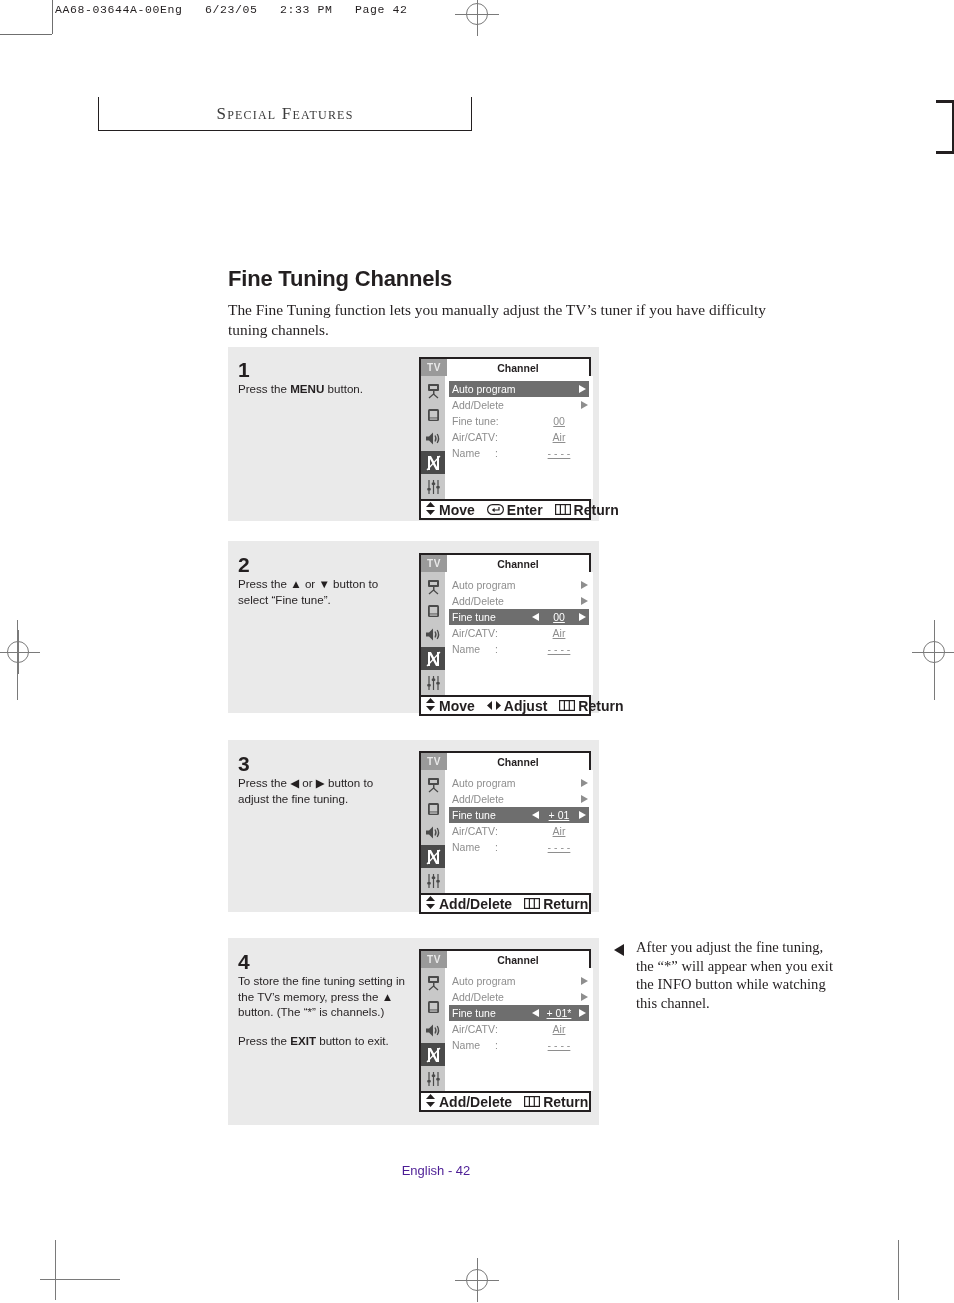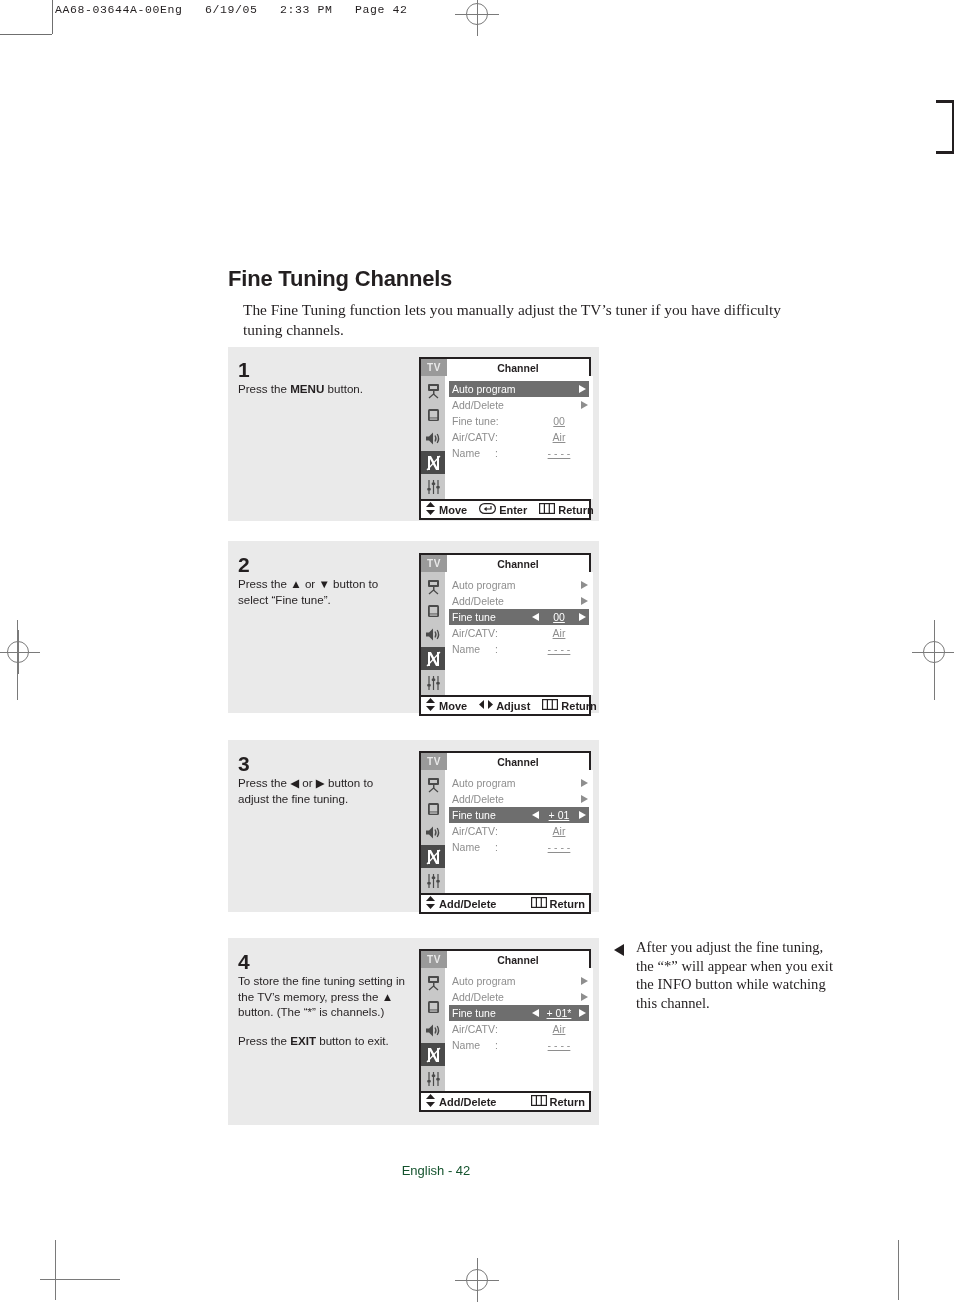--- a/index.html
+++ b/index.html
@@ -26,21 +26,21 @@
   .chapbar{background:#231f20;height:50px;display:flex;align-items:center;justify-content:center;}
   .chapbar span{font-family:"Liberation Sans",sans-serif;font-weight:bold;font-size:25px;
                 color:#ffffff;letter-spacing:4.5px;}
   .chapsub{border:1px solid #231f20;border-top:none;height:33px;display:flex;align-items:center;justify-content:center;background:#fff;}
   .chapsub span{font-family:"Liberation Serif",serif;font-size:17px;color:#3a3a3a;letter-spacing:1.2px;
                 font-variant:small-caps;}
 
   
   .h1{position:absolute;left:228px;top:266px;font-family:"Liberation Sans",sans-serif;
       font-weight:bold;font-size:22px;color:#231f20;letter-spacing:-0.2px;}
-  .intro{position:absolute;left:228px;top:300px;width:578px;font-size:15.4px;line-height:20px;color:#231f20;margin-left:15px;}
+  .intro{position:absolute;left:228px;top:300px;width:578px;font-size:15.4px;line-height:20px;color:#231f20;}
 
   
   .step{position:absolute;left:228px;width:371px;background:#eaeaea;}
   .stepnum{position:absolute;left:238px;font-family:"Liberation Sans",sans-serif;
            font-weight:bold;font-size:21px;color:#231f20;}
   .steptxt{position:absolute;left:238px;width:176px;font-family:"Liberation Sans",sans-serif;
            font-size:11.6px;line-height:15.6px;color:#231f20;}
   .steptxt b{font-weight:bold;}
   .steptxt p{margin:0 8px 13px 0;}
 
@@ -59,37 +59,37 @@
   .osd-list{flex:1;background:#ffffff;padding:5px 0 0 0;}
   .row{height:16px;display:flex;align-items:center;padding:0 5px 0 7px;font-size:10.5px;color:#8e8e8e;}
   .row .lbl{flex:0 0 auto;}
   .row.hl{background:#6e6e6e;color:#ffffff;margin:0 4px 0 4px;padding:0 3px 0 3px;}
   .row .sp{flex:1;}
   .arrow-r{width:0;height:0;border-left:7px solid #8e8e8e;border-top:4.5px solid transparent;border-bottom:4.5px solid transparent;}
   .row.hl .arrow-r{border-left-color:#ffffff;}
   .arrow-l{width:0;height:0;border-right:7px solid #ffffff;border-top:4.5px solid transparent;border-bottom:4.5px solid transparent;}
   .valbox{min-width:40px;text-align:center;font-size:10.5px;text-decoration:underline;}
   .osd-bot{border-top:2px solid #231f20;height:17px;display:flex;
-           gap:6px;padding:0 4px;font-size:11px;font-weight:bold;color:#231f20;background:#fff;}
+           gap:6px;padding:0 4px;font-size:14px;font-weight:bold;color:#231f20;background:#fff;}
   .botitem{display:flex;align-items:center;gap:3px;}
 
   
   .note{position:absolute;left:636px;width:205px;font-size:14.6px;line-height:18.5px;color:#231f20;}
   .noteArrow{position:absolute;left:614px;width:0;height:0;
              border-right:10px solid #231f20;border-top:6px solid transparent;border-bottom:6px solid transparent;}
 
   .footer{position:absolute;left:0;top:1163px;width:872px;text-align:center;
-          font-family:"Liberation Sans",sans-serif;font-size:13px;color:#14532d;}
+          font-family:"Liberation Sans",sans-serif;font-size:13px;color:#4c1d95;}
 </style>
 </head>
 <body>
 
 <div class="hdrrule"></div>
 <div class="toprule"></div>
-<div class="printhdr">AA68-03644A-00Eng   6/19/05   2:33 PM   Page 42</div>
+<div class="printhdr">AA68-03644A-00Eng   6/23/05   2:33 PM   Page 42</div>
 
 <div class="regmark" style="left:455px;top:-8px;">
   <div class="h"></div>
     <div class="v"></div>
     <div class="c"></div>
 </div>
 <div class="regmark" style="left:-4px;top:630px;">
   <div class="h"></div>
     <div class="v"></div>
     <div class="c"></div>
@@ -105,20 +105,23 @@
   <div class="h"></div>
     <div class="v"></div>
     <div class="c"></div>
 </div>
 <div class="reg-tail" style="left:40px;top:1279px;width:80px;height:1px;"></div>
 <div class="reg-tail" style="left:55px;top:1240px;width:1px;height:60px;"></div>
 <div class="reg-tail" style="left:898px;top:1240px;width:1px;height:60px;"></div>
 <div class="cornerbracket" style="left:936px;top:100px;width:16px;height:48px;border-left:none;"></div>
 
 <div class="chapbox">
+  <div class="chapsub">
+    <span>Special Features</span>
+  </div>
 </div>
 
 <div class="h1">Fine Tuning Channels</div>
 <div class="intro">The Fine Tuning function lets you manually adjust the TV’s tuner if you have difficulty tuning channels.</div>
 
 <div id="steps-root">
     <div class="step" style="top: 347px; height: 174px;"></div>
     <div class="stepnum" style="top: 358px;">1</div>
     <div class="steptxt" style="top: 381px;">
       <p>Press the <b>MENU</b> button.</p>

